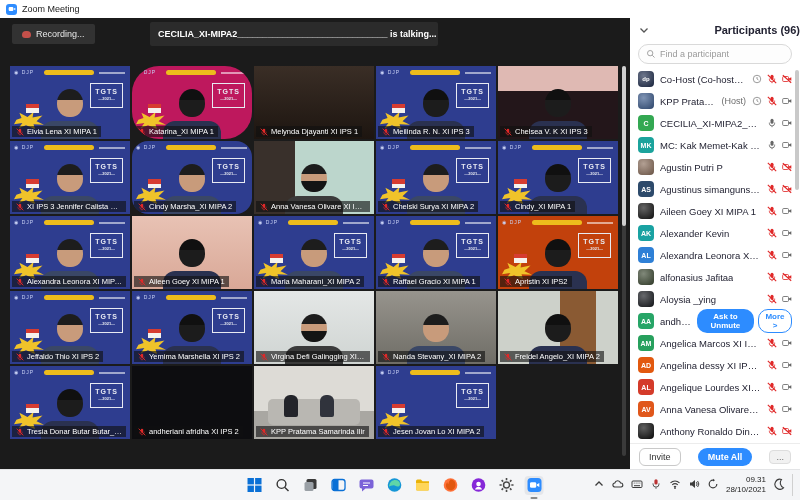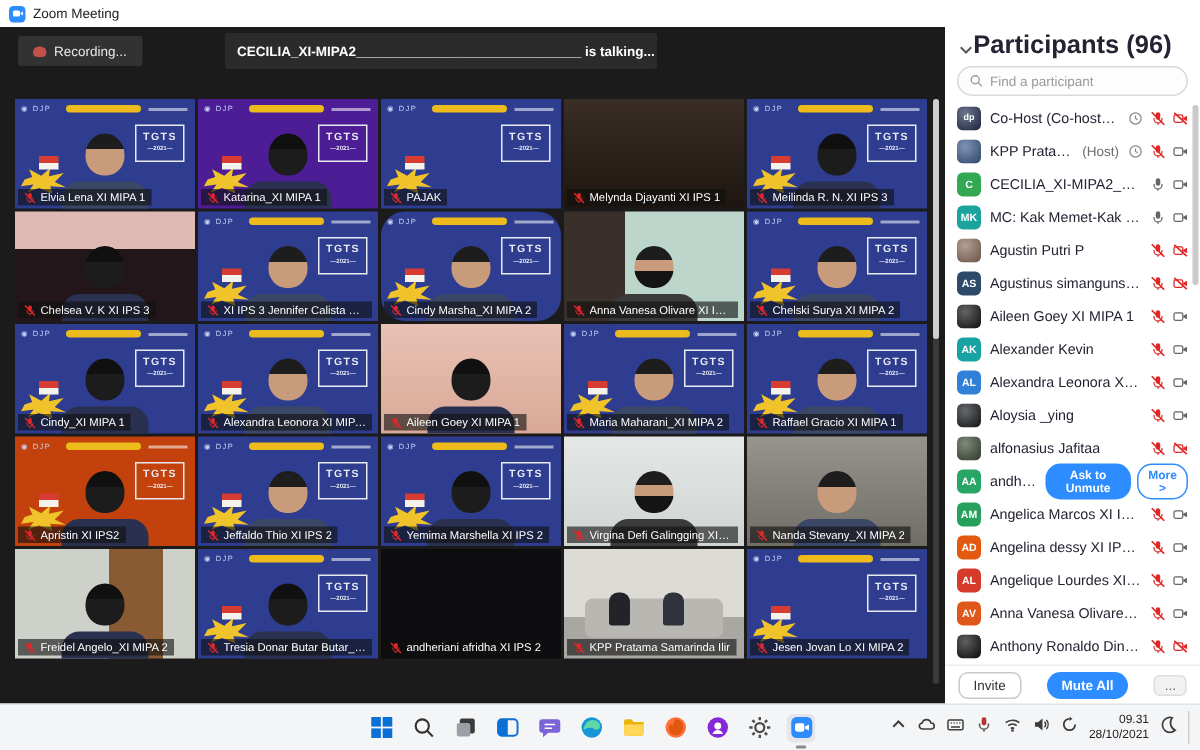--- a/index.html
+++ b/index.html
@@ -34,22 +34,22 @@
   .nametag{position:absolute;left:2px;bottom:2px;max-width:114px;background:rgba(16,16,16,.62);
     display:flex;align-items:center;gap:3px;padding:1px 4px;box-sizing:border-box;}
   .nametag span{color:#fff;font-size:7.5px;white-space:nowrap;overflow:hidden;text-overflow:ellipsis;}
   .ico{width:10px;height:10px;color:#666;flex:0 0 auto;}
   .ico.red{color:#e02828;}
   .ico.small{width:8px;height:8px;}
   .v-scroll{position:absolute;left:622px;top:48px;width:4px;height:390px;background:#3a3a3a;border-radius:2px;}
   .v-scroll .thumb{width:4px;height:160px;background:#cfcfcf;border-radius:2px;}
   
   .panel{position:absolute;top:0;right:0;width:170px;height:452px;background:#ffffff;box-sizing:border-box;}
-  .p-header{height:24px;display:flex;align-items:center;justify-content:center;position:relative;
-    font-size:17px;font-weight:bold;color:#232333;}
+  .p-header{height:24px;display:flex;align-items:center;justify-content:flex-end;position:relative;
+    font-size:11px;font-weight:bold;color:#232333;}
   .p-collapse{position:absolute;left:8px;top:6px;width:12px;height:12px;color:#555;}
   .p-search{margin:2px 8px 4px;height:18px;border:1px solid #d9d9d9;border-radius:10px;background:#fdfdfd;
     display:flex;align-items:center;gap:4px;padding:0 7px;font-size:9px;color:#9a9a9a;}
   .p-list{position:absolute;top:50px;left:0;right:0;height:374px;overflow:hidden;}
   .p-row{height:22px;display:flex;align-items:center;gap:6px;padding:0 8px;font-size:9.5px;color:#232333;}
   .p-avatar{width:16px;height:16px;border-radius:4px;flex:0 0 auto;display:flex;align-items:center;justify-content:center;
     color:#fff;font-size:7px;font-weight:bold;}
   .p-name{white-space:nowrap;overflow:hidden;text-overflow:ellipsis;}
   .p-role{color:#6d6d6d;font-size:9px;white-space:nowrap;}
   .p-icons{margin-left:auto;display:flex;align-items:center;gap:5px;}
@@ -116,56 +116,39 @@
           <span class="nametag">
             <svg class="ico red small" viewBox="0 0 12 12">
               <rect x="4.2" y="1" width="3.6" height="6" rx="1.8" fill="currentColor"></rect>
               <path d="M2.8 5.5v.8a3.2 3.2 0 0 0 6.4 0v-.8" fill="none" stroke="currentColor"></path>
               <line x1="6" y1="9.6" x2="6" y2="11" stroke="currentColor"></line>
               <line x1="1" y1="1" x2="11" y2="11" stroke="#e02828" stroke-width="1.4"></line>
             </svg>
             <span>Elvia Lena XI MIPA 1</span>
           </span>
         </div>
-        <div class="tile" style="background: #4c1d95;">
+        <div class="tile" style="background: #be185d; border-radius: 27px;">
           <span class="t-dot">◉ DJP</span>
       <span class="t-banner"></span>
       <span class="t-url"></span>
       <span class="t-logo">TGTS<i>—2021—</i></span>
       <span class="t-burst"></span>
       <span class="t-flag"></span>
           <span class="person">
         <span class="head" style="background:linear-gradient(#101010 0 38%, #1c1c1c 38%)"></span>
         <span class="torso" style="background:#2a3150"></span>
           </span>
           <span class="nametag">
             <svg class="ico red small" viewBox="0 0 12 12">
               <rect x="4.2" y="1" width="3.6" height="6" rx="1.8" fill="currentColor"></rect>
               <path d="M2.8 5.5v.8a3.2 3.2 0 0 0 6.4 0v-.8" fill="none" stroke="currentColor"></path>
               <line x1="6" y1="9.6" x2="6" y2="11" stroke="currentColor"></line>
               <line x1="1" y1="1" x2="11" y2="11" stroke="#e02828" stroke-width="1.4"></line>
             </svg>
             <span>Katarina_XI MIPA 1</span>
-          </span>
-        </div>
-        <div class="tile" style="background: rgb(46, 61, 143);">
-          <span class="t-dot">◉ DJP</span>
-      <span class="t-banner"></span>
-      <span class="t-url"></span>
-      <span class="t-logo">TGTS<i>—2021—</i></span>
-      <span class="t-burst"></span>
-      <span class="t-flag"></span>
-          <span class="nametag">
-            <svg class="ico red small" viewBox="0 0 12 12">
-              <rect x="4.2" y="1" width="3.6" height="6" rx="1.8" fill="currentColor"></rect>
-              <path d="M2.8 5.5v.8a3.2 3.2 0 0 0 6.4 0v-.8" fill="none" stroke="currentColor"></path>
-              <line x1="6" y1="9.6" x2="6" y2="11" stroke="currentColor"></line>
-              <line x1="1" y1="1" x2="11" y2="11" stroke="#e02828" stroke-width="1.4"></line>
-            </svg>
-            <span>PAJAK</span>
           </span>
         </div>
         <div class="tile" style="background: linear-gradient(rgb(58, 46, 38), rgb(29, 21, 16));">
           <span class="nametag">
             <svg class="ico red small" viewBox="0 0 12 12">
               <rect x="4.2" y="1" width="3.6" height="6" rx="1.8" fill="currentColor"></rect>
               <path d="M2.8 5.5v.8a3.2 3.2 0 0 0 6.4 0v-.8" fill="none" stroke="currentColor"></path>
               <line x1="6" y1="9.6" x2="6" y2="11" stroke="currentColor"></line>
               <line x1="1" y1="1" x2="11" y2="11" stroke="#e02828" stroke-width="1.4"></line>
             </svg>
@@ -727,49 +710,49 @@
               <line x1="6" y1="9.6" x2="6" y2="11" stroke="currentColor"></line>
               <line x1="1" y1="1" x2="11" y2="11" stroke="#e02828" stroke-width="1.4"></line>
             </svg>
             <svg class="ico " viewBox="0 0 12 12">
               <rect x="0.8" y="3" width="7" height="6" rx="1.2" fill="none" stroke="currentColor"></rect>
               <path d="M8.2 5.4 11.2 3.8v4.4L8.2 6.6z" fill="currentColor"></path>
             </svg>
           </span>
         </div>
         <div class="p-row">
+          <span class="p-avatar" style="background:radial-gradient(circle at 35% 30%, rgba(255,255,255,.35), rgba(0,0,0,.25)),#3d4a33;font-size:6px;"></span>
+    <span class="p-name">alfonasius Jafitaa</span>
+          <span class="p-icons">
+            <svg class="ico red " viewBox="0 0 12 12">
+              <rect x="4.2" y="1" width="3.6" height="6" rx="1.8" fill="currentColor"></rect>
+              <path d="M2.8 5.5v.8a3.2 3.2 0 0 0 6.4 0v-.8" fill="none" stroke="currentColor"></path>
+              <line x1="6" y1="9.6" x2="6" y2="11" stroke="currentColor"></line>
+              <line x1="1" y1="1" x2="11" y2="11" stroke="#e02828" stroke-width="1.4"></line>
+            </svg>
+            <svg class="ico red" viewBox="0 0 12 12">
+              <rect x="0.8" y="3" width="7" height="6" rx="1.2" fill="none" stroke="currentColor"></rect>
+              <path d="M8.2 5.4 11.2 3.8v4.4L8.2 6.6z" fill="currentColor"></path>
+              <line x1="1" y1="1.5" x2="11" y2="10.5" stroke="#e02828" stroke-width="1.4"></line>
+            </svg>
+          </span>
+        </div>
+        <div class="p-row">
           <span class="p-avatar" style="background:radial-gradient(circle at 35% 30%, rgba(255,255,255,.35), rgba(0,0,0,.25)),#15181d;font-size:6px;"></span>
     <span class="p-name">Aloysia _ying</span>
           <span class="p-icons">
             <svg class="ico red " viewBox="0 0 12 12">
               <rect x="4.2" y="1" width="3.6" height="6" rx="1.8" fill="currentColor"></rect>
               <path d="M2.8 5.5v.8a3.2 3.2 0 0 0 6.4 0v-.8" fill="none" stroke="currentColor"></path>
               <line x1="6" y1="9.6" x2="6" y2="11" stroke="currentColor"></line>
               <line x1="1" y1="1" x2="11" y2="11" stroke="#e02828" stroke-width="1.4"></line>
             </svg>
             <svg class="ico " viewBox="0 0 12 12">
               <rect x="0.8" y="3" width="7" height="6" rx="1.2" fill="none" stroke="currentColor"></rect>
               <path d="M8.2 5.4 11.2 3.8v4.4L8.2 6.6z" fill="currentColor"></path>
-            </svg>
-          </span>
-        </div>
-        <div class="p-row">
-          <span class="p-avatar" style="background:radial-gradient(circle at 35% 30%, rgba(255,255,255,.35), rgba(0,0,0,.25)),#3d4a33;font-size:6px;"></span>
-    <span class="p-name">alfonasius Jafitaa</span>
-          <span class="p-icons">
-            <svg class="ico red " viewBox="0 0 12 12">
-              <rect x="4.2" y="1" width="3.6" height="6" rx="1.8" fill="currentColor"></rect>
-              <path d="M2.8 5.5v.8a3.2 3.2 0 0 0 6.4 0v-.8" fill="none" stroke="currentColor"></path>
-              <line x1="6" y1="9.6" x2="6" y2="11" stroke="currentColor"></line>
-              <line x1="1" y1="1" x2="11" y2="11" stroke="#e02828" stroke-width="1.4"></line>
-            </svg>
-            <svg class="ico red" viewBox="0 0 12 12">
-              <rect x="0.8" y="3" width="7" height="6" rx="1.2" fill="none" stroke="currentColor"></rect>
-              <path d="M8.2 5.4 11.2 3.8v4.4L8.2 6.6z" fill="currentColor"></path>
-              <line x1="1" y1="1.5" x2="11" y2="10.5" stroke="#e02828" stroke-width="1.4"></line>
             </svg>
           </span>
         </div>
         <div class="p-row">
           <span class="p-avatar" style="background:#27a567;">AA</span>
     <span class="p-name">andher...</span>
           <span class="p-btns">
             <button class="btn-unmute">Ask to Unmute</button>
             <button class="btn-more">More &gt;</button>
           </span>

